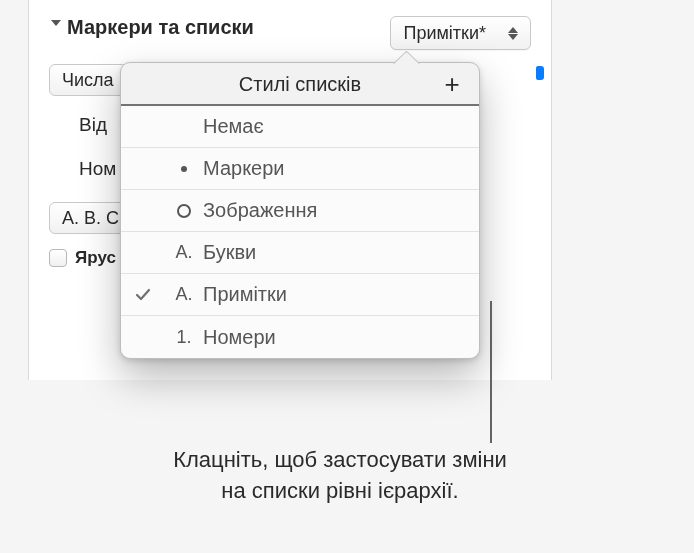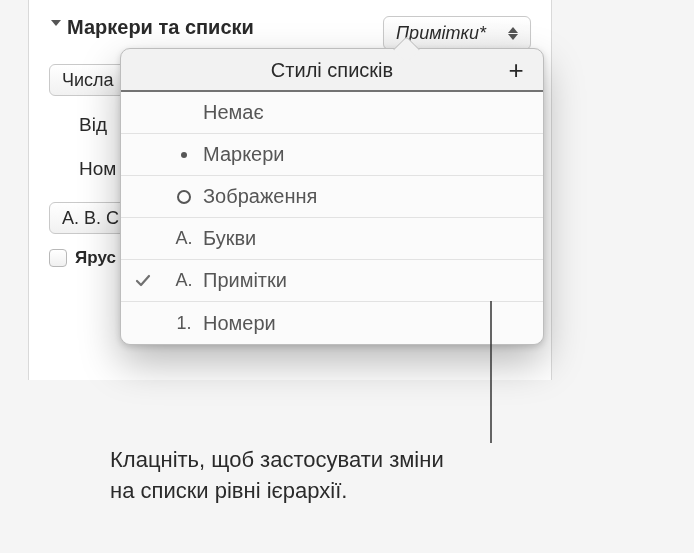--- a/index.html
+++ b/index.html
@@ -55,21 +55,20 @@
       border: 1px solid #c9c9c9;
       border-radius: 6px;
       height: 34px;
       padding: 0 12px;
       gap: 22px;
       box-shadow: 0 1px 1px rgba(0,0,0,0.04);
     }
     .style-dropdown span {
       font-size: 18px;
       color: #2a2a2a;
-      font-style: italic;
     }
     .dd-chevrons {
       display: flex;
       flex-direction: column;
       gap: 1px;
     }
     .dd-chevrons svg { display: block; }
     .sub-row {
       display: flex;
       align-items: center;
@@ -125,22 +124,22 @@
     }
     .checkrow-label {
       font-size: 17px;
       font-weight: 600;
       color: #2a2a2a;
     }
     
     .popover {
       position: absolute;
       left: 120px;
-      top: 48px;
-      width: 424px;
+      top: 62px;
+      width: 360px;
       background: #f2f2f2;
       border: 1px solid #bdbdbd;
       border-radius: 10px;
       box-shadow: 0 18px 40px rgba(0,0,0,0.28), 0 2px 6px rgba(0,0,0,0.15);
       overflow: visible;
     }
     .popover::before {
       content: "";
       position: absolute;
       top: -9px;
@@ -238,21 +237,21 @@
       position: absolute;
       left: 490px;
       top: 301px;
       pointer-events: none;
     }
     .callout {
       position: absolute;
       left: 110px;
       top: 445px;
       width: 460px;
-      text-align: left;
+      text-align: center;
       font-size: 22px;
       line-height: 1.4;
       color: #2a2a2a;
     }
     .blue-edge {
       position: absolute;
       left: 507px;
       top: 66px;
       width: 8px;
       height: 14px;

